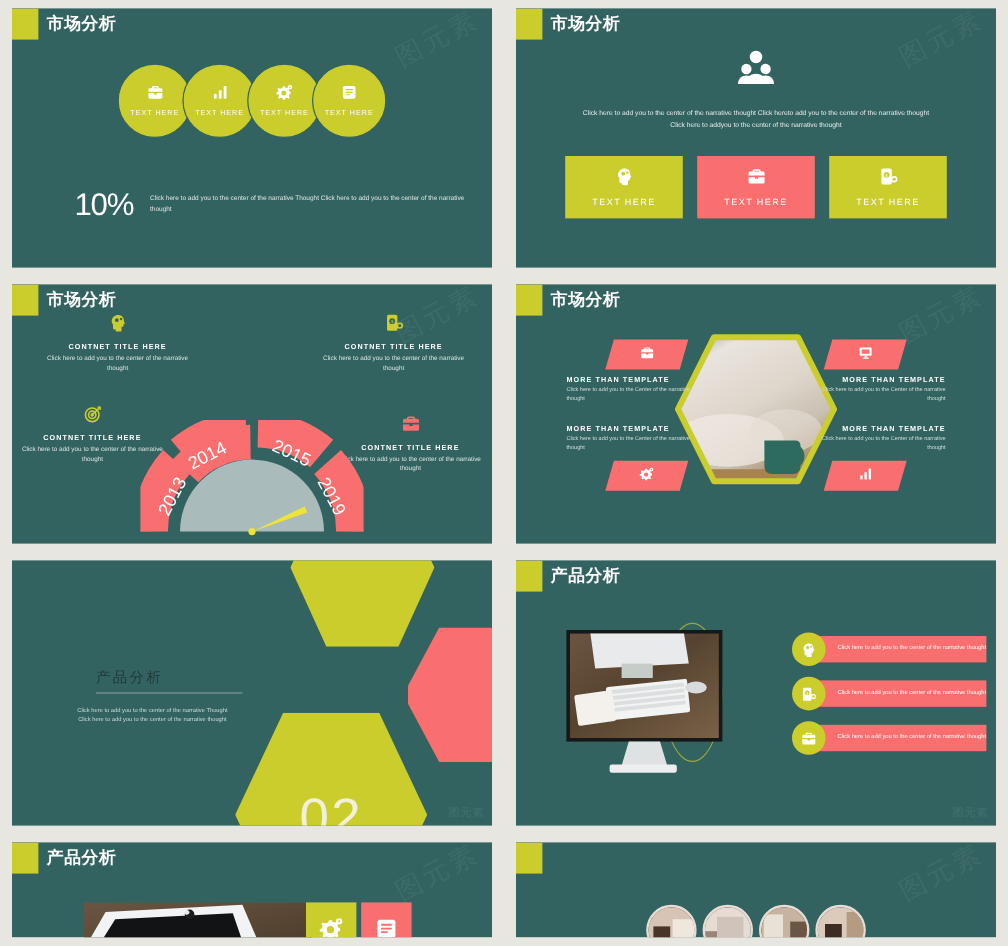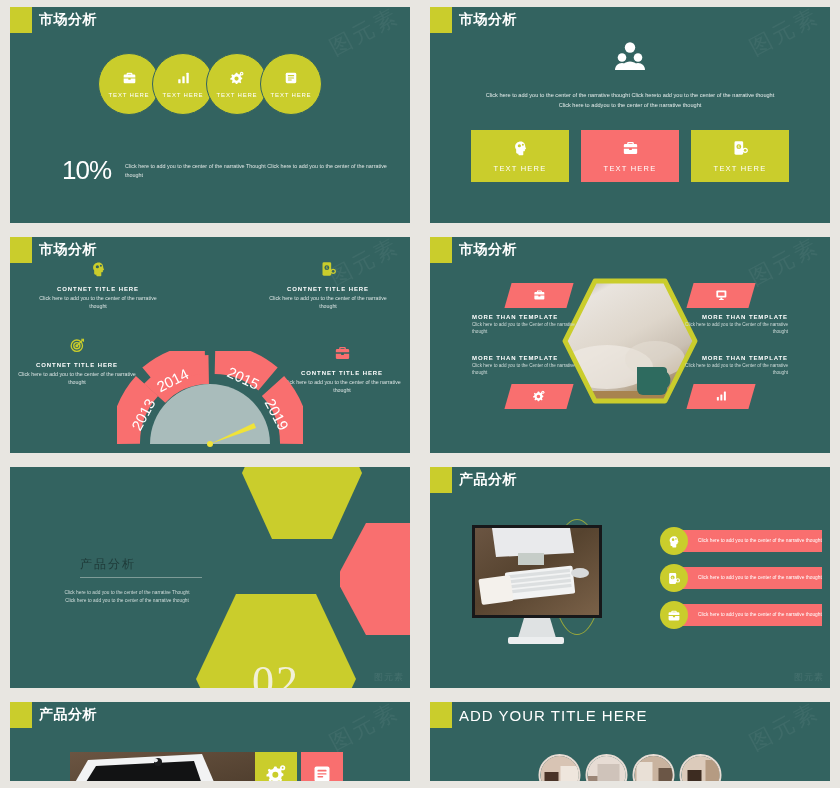--- a/index.html
+++ b/index.html
@@ -89,21 +89,21 @@
   .s4-tb .bd { color: #cfdcda; font-size: 4.6px; line-height: 1.5; margin-top: 2px; }
 
   
   .hexshape { position: absolute; }
   .s5-title { position: absolute; left: 70px; top: 89px; }
   .s5-title .h { color: #1e3a38; font-size: 12px; letter-spacing: 2px; }
   .s5-title .rule { width: 122px; height: 1px; background: #7e9b97; margin-top: 4px; }
   .s5-body { position: absolute; left: 50px; top: 122px; width: 134px; text-align: center; color: #cfdcda; font-size: 4.8px; line-height: 1.7; }
   .s5-num { position: absolute; left: 0; top: 0; width: 100%; height: 100%;
             display: flex; align-items: center; justify-content: center;
-            color: #f2f0d8; font-size: 44px; font-weight: 300; letter-spacing: 2px; font-family: Liberation Serif, serif; }
+            color: #f2f0d8; font-size: 44px; font-weight: 300; letter-spacing: 2px; }
 
   
   .s6-rows { position: absolute; right: 8px; top: 60px; display: flex; flex-direction: column; gap: 9px; }
   .s6-row { display: flex; align-items: center; position: relative; }
   .s6-bubble {
     width: 28px; height: 28px; border-radius: 50%; background: #cacd2c;
     display: flex; align-items: center; justify-content: center;
     flex: 0 0 auto; z-index: 2;
   }
   .s6-bar {
@@ -568,21 +568,20 @@
         </div>
       </div>
       <div class="wm">图元素</div>
     </div>
   </div>
 
   <div class="slide-cell">
     <div class="slide">
       <div class="title-row">
         <div class="title-chip"></div>
-        <div class="title-text latin">ADD YOUR TITLE HERE</div>
       </div>
 
       <div class="s8-circles">
         <div class="s8-circ">
           <svg width="42" height="42" viewBox="0 0 42 42">
               <rect width="42" height="42" fill="#d8c4b4"></rect>
               <rect x="4" y="16" width="14" height="26" fill="#4a3327"></rect>
               <rect x="20" y="10" width="20" height="32" fill="#efe6dd"></rect>
             </svg>
         </div>

